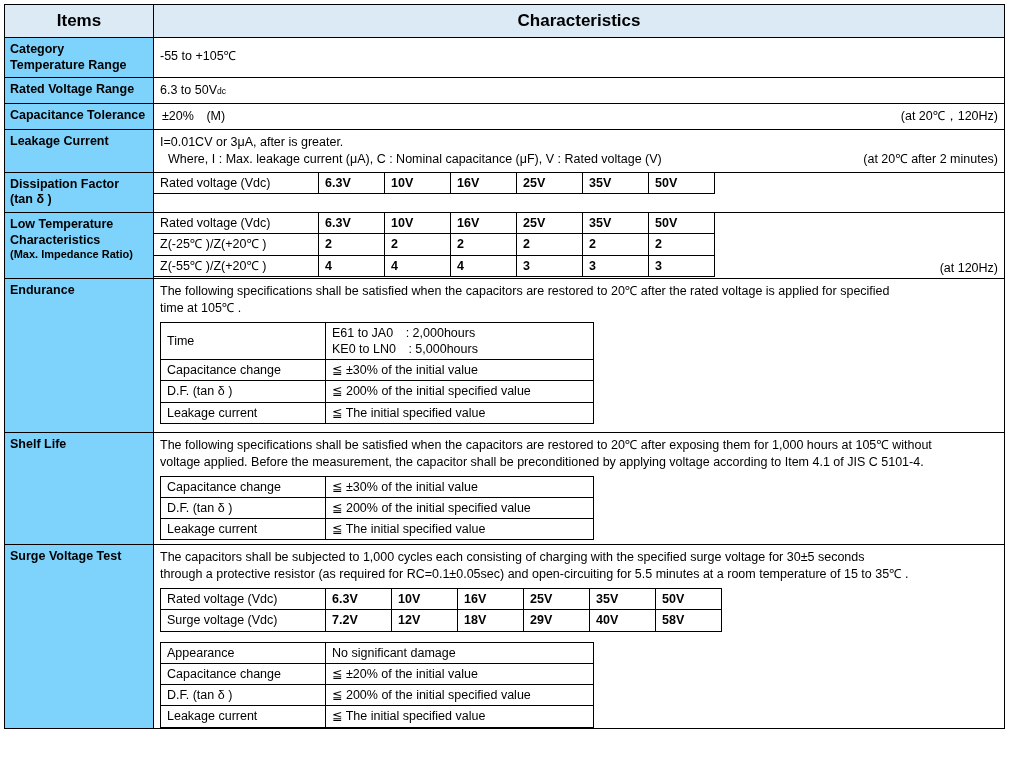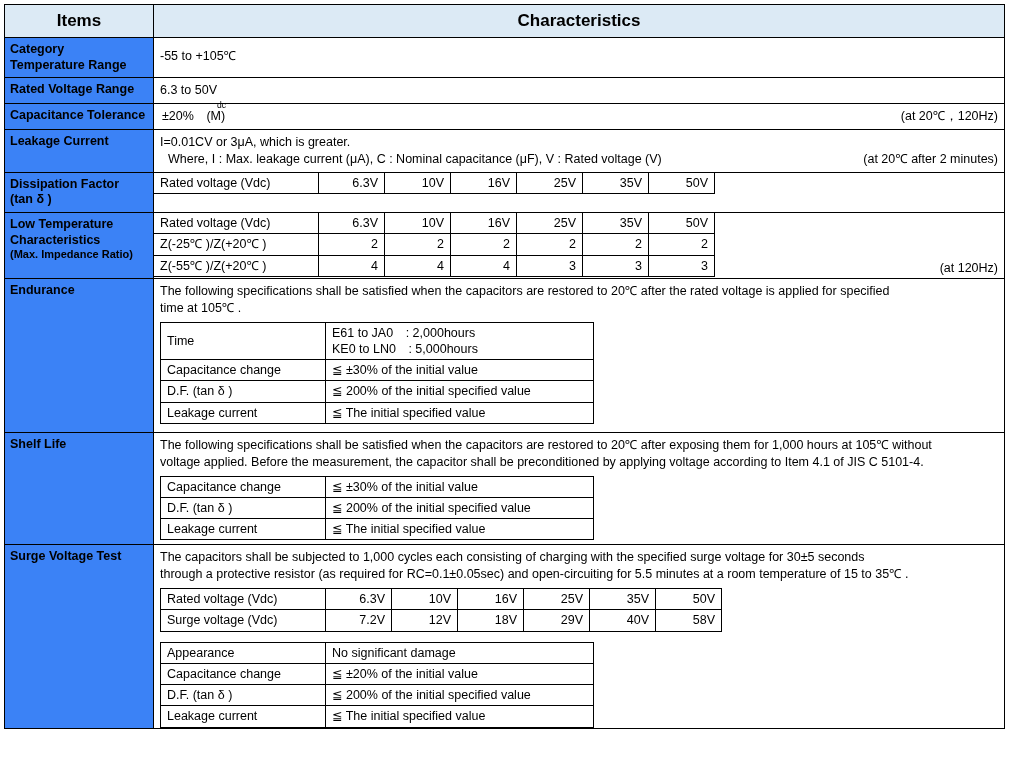--- a/index.html
+++ b/index.html
@@ -1,31 +1,31 @@
 <!DOCTYPE html>
 <html><head>
 <meta charset="utf-8">
 <style>
   html,body{margin:0;padding:0;background:#ffffff;}
   body{font-family:"Liberation Sans", sans-serif; color:#000; -webkit-font-smoothing:none;}
   .sheet{width:1009px;height:762px;position:relative;box-sizing:border-box;padding:4px;}
   table.main{border-collapse:collapse;width:1001px;table-layout:fixed;}
   table.main > tbody > tr > td, table.main > thead > tr > th{border:1px solid #000;vertical-align:top;}
   thead th{background:#dceaf5;text-align:center;font-size:17px;font-weight:bold;padding:6px 0;}
-  .item-cell{background:#3b82f6;font-weight:bold;font-size:12.5px;padding:4px 5px;line-height:1.25;}
+  .item-cell{background:#7dd3fc;font-weight:bold;font-size:12.5px;padding:4px 5px;line-height:1.25;}
   .item-cell .sub{font-size:11px;}
   .char-cell{font-size:12.5px;padding:0;}
   .pad{padding:4px 6px;line-height:1.35;}
   table.inner{border-collapse:collapse;}
   table.inner td{border:1px solid #000;font-size:12.5px;padding:2px 6px;line-height:1.3;}
   table.inner td.lbl{width:152px;}
-  table.inner td.ctr{text-align:right;width:53px;}
+  table.inner td.ctr{text-align:left;width:53px;font-weight:bold;}
   .sub-note{font-size:12.5px;padding:3px 6px 3px 6px;}
   .spacer{height:6px;}
-  sub{font-size:8.5px;vertical-align:baseline;position:relative;top:14px;}
+  sub{font-size:8.5px;vertical-align:baseline;position:relative;top:0;}
   .flexline{display:flex;justify-content:space-between;align-items:flex-start;padding-left:8px;}
   .tight{line-height:1.35;}
 </style>
 </head>
 <body>
 
 <div class="sheet">
 <table class="main">
   <thead>
     <tr>
@@ -59,21 +59,21 @@
           <span>±20%　(M)</span>
           <span>(at 20℃，120Hz)</span>
         </div>
       </td>
     </tr>
 
     <tr>
       <td class="item-cell">Leakage Current</td>
       <td class="char-cell">
         <div class="pad tight">
-          <div>I=0.01CV or 3μA, which is greater.</div>
+          <div>I=0.01CV or 3μA, after is greater.</div>
           <div class="flexline">
             <span>Where, I : Max. leakage current (μA), C : Nominal capacitance (μF), V : Rated voltage (V)</span>
             <span>(at 20℃ after 2 minutes)</span>
           </div>
         </div>
       </td>
     </tr>
 
     <tr>
       <td class="item-cell">

